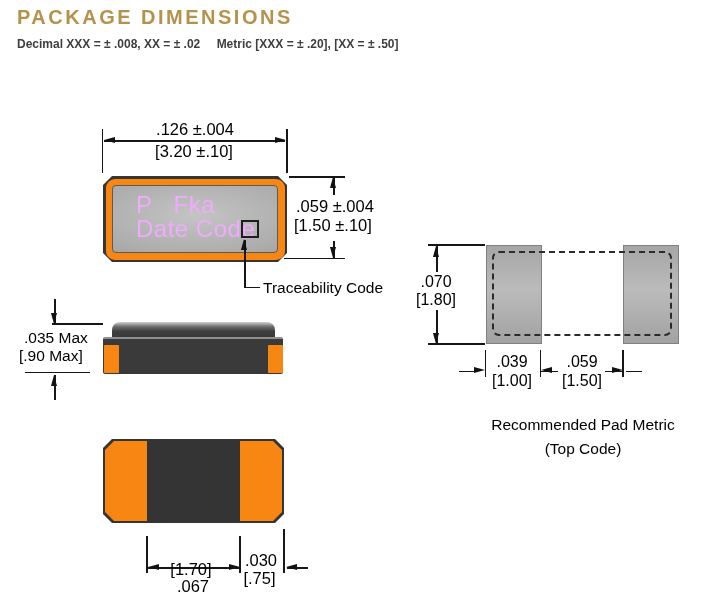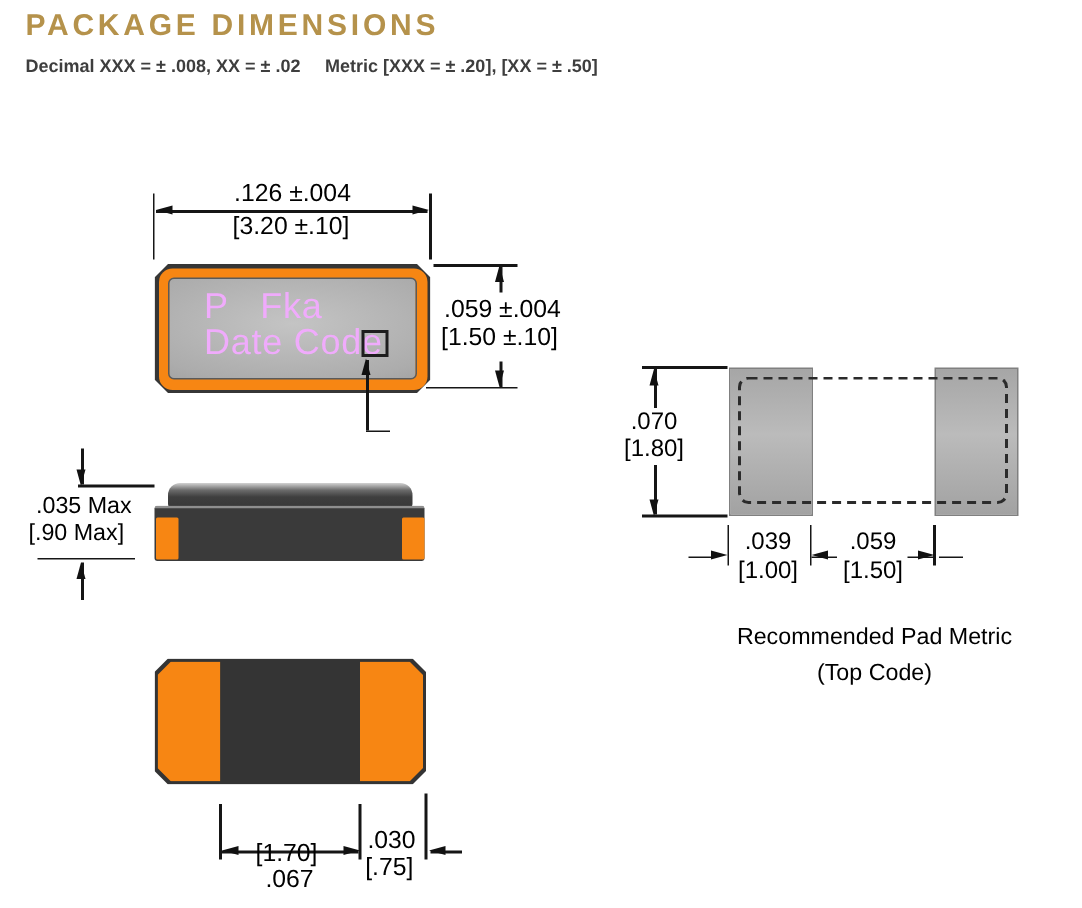--- a/index.html
+++ b/index.html
@@ -108,20 +108,21 @@
   <div class="vline" style="left:333px;top:178px;height:17px;"></div>
   <div class="arr arr-u" style="left:330px;top:177px;"></div>
   <div class="vline" style="left:333px;top:241px;height:17px;"></div>
   <div class="arr arr-d" style="left:330px;top:247px;"></div>
   <div class="dimtext" style="left:296px;top:197px;">.059 ±.004</div>
   <div class="dimtext" style="left:294px;top:215.5px;">[1.50 ±.10]</div>
 
   <div class="vline" style="left:244px;top:240px;height:47px;"></div>
   <div class="arr arr-u" style="left:241px;top:238.5px;"></div>
   <div class="hline" style="left:244px;top:286.5px;width:16px;"></div>
+  <div class="label" style="left:263px;top:279px;">Traceability Code</div>
 
   <div class="sv-lid"></div>
   <div class="sv-base"></div>
   <div class="sv-pad l"></div>
   <div class="sv-pad r"></div>
 
   <div class="label small" style="left:24px;top:329px;">.035 Max</div>
   <div class="label small" style="left:19px;top:347px;">[.90 Max]</div>
   <div class="vline" style="left:54px;top:299px;height:24px;"></div>
   <div class="arr arr-d" style="left:51px;top:312.5px;"></div>

